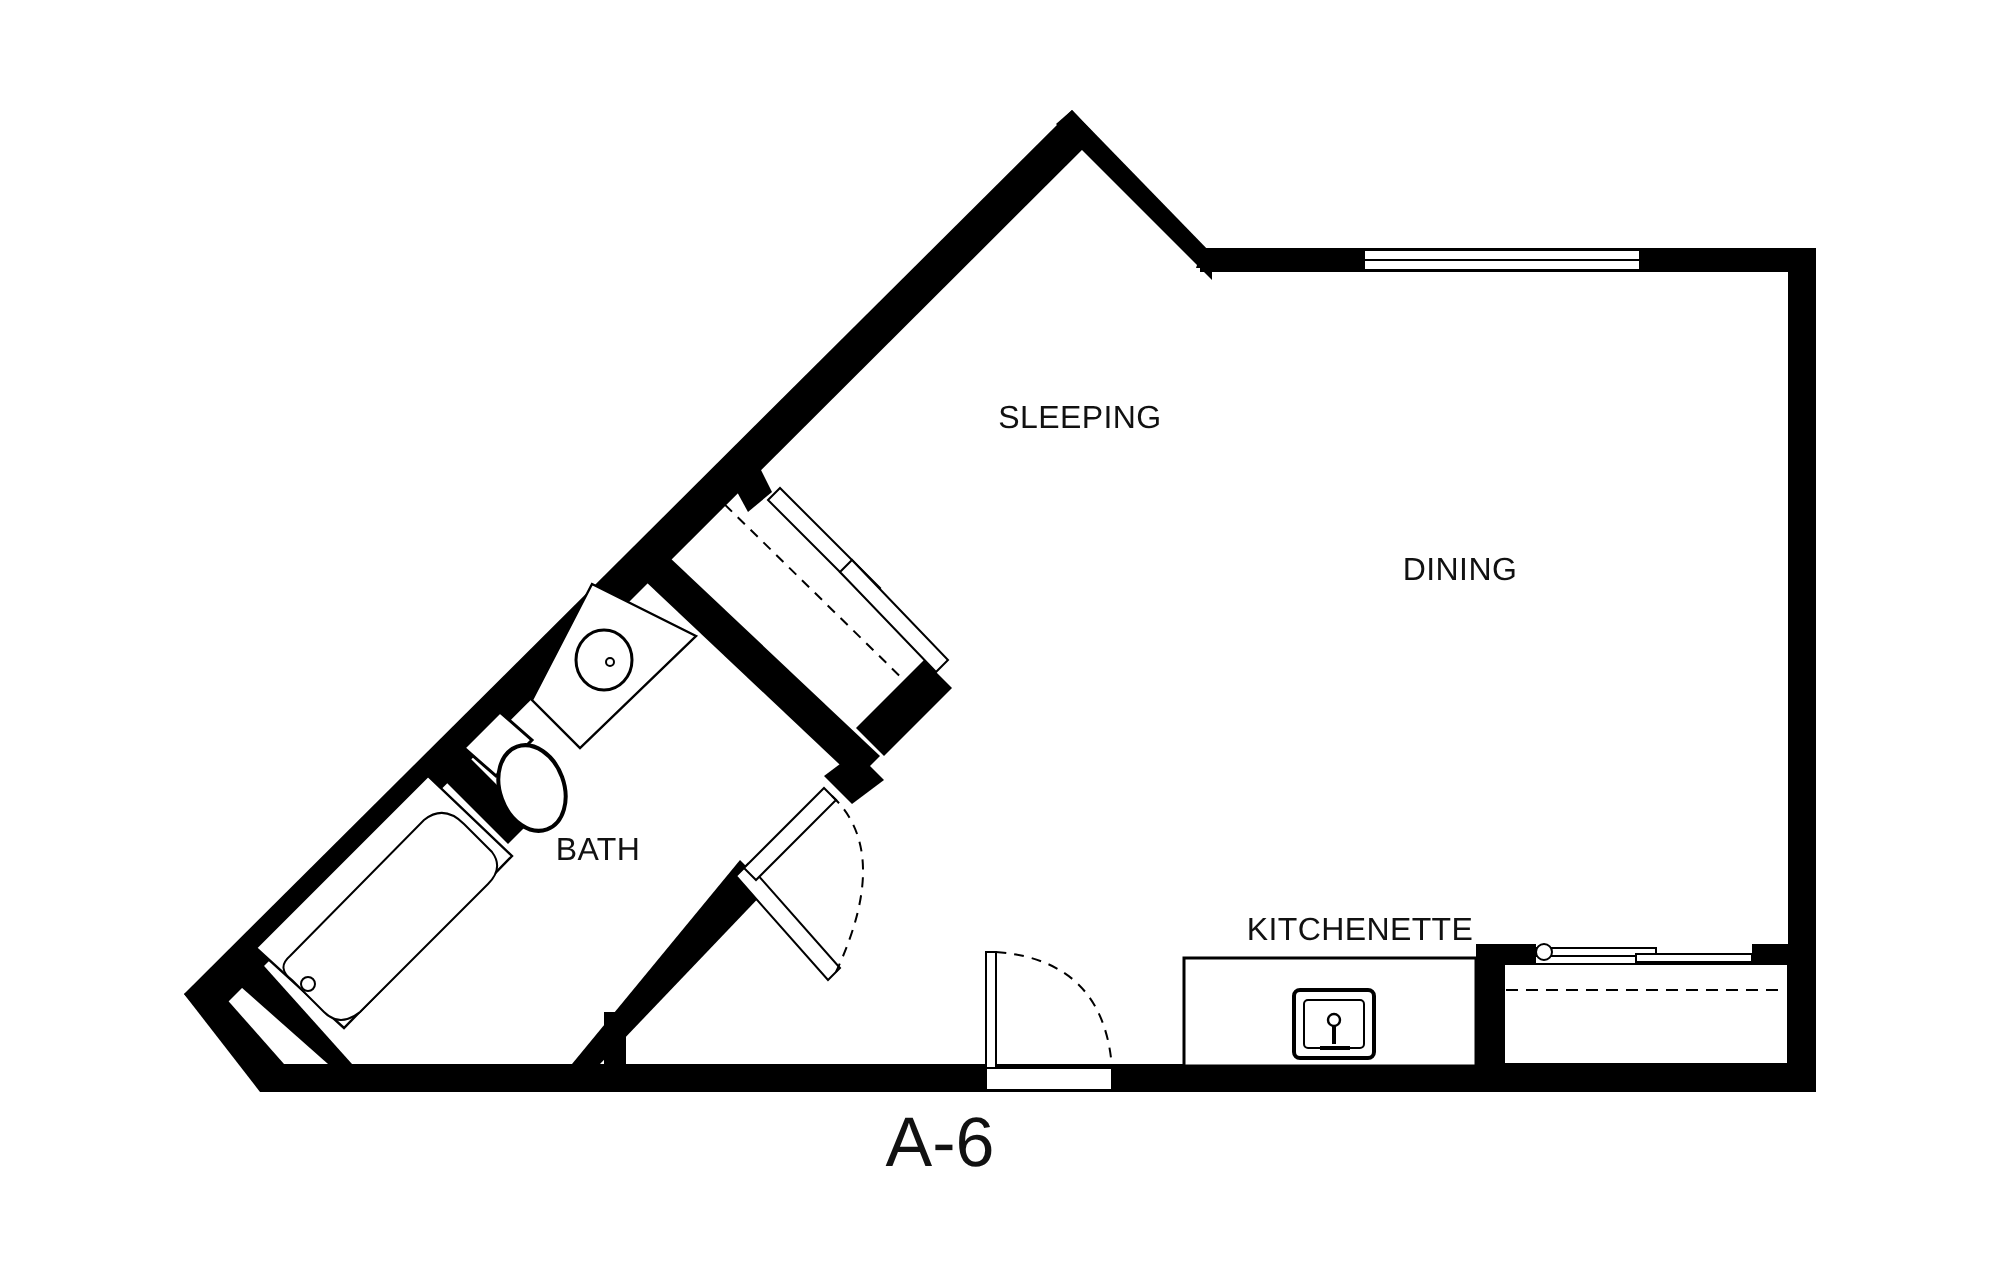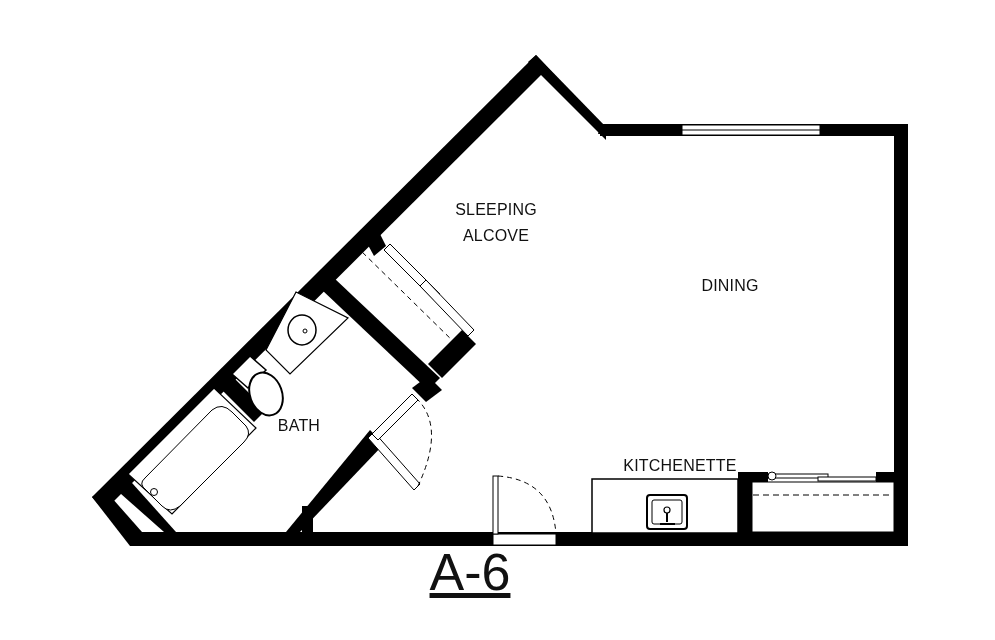--- a/index.html
+++ b/index.html
@@ -1,19 +1,19 @@
 <!DOCTYPE html>
 <html><head>
   <meta charset="utf-8">
   <style>
     html, body { margin: 0; padding: 0; background: #ffffff; }
     body { width: 995px; height: 640px; position: relative; overflow: hidden; font-family: "Liberation Sans", "DejaVu Sans", sans-serif; }
     #plan { position: absolute; left: 0; top: 0; }
     .room-label { position: absolute; color: #111111; font-size: 16px; line-height: 26px; text-align: center; letter-spacing: 0.2px; }
-    .unit-label { position: absolute; color: #111111; font-size: 52px; line-height: 40px; text-align: center; text-decoration: underline; }
+    .unit-label { position: absolute; color: #111111; font-size: 35px; line-height: 40px; text-align: center; }
   </style>
 </head>
 <body>
 
 <svg id="plan" width="995" height="640" viewBox="0 0 995 640" xmlns="http://www.w3.org/2000/svg">
 
   <g fill="#000">
 
     <polygon points="536,55 548,68 104,511 92,497"></polygon>
 
@@ -105,23 +105,22 @@
 
   <g fill="none" stroke="#000">
     <rect x="752" y="482" width="142" height="50" fill="#fff" stroke-width="1"></rect>
     <line x1="753" y1="495" x2="893" y2="495" stroke-width="1" stroke-dasharray="6,4"></line>
     <rect x="768" y="474" width="60" height="4" fill="#fff" stroke-width="1"></rect>
     <rect x="818" y="477" width="58" height="4" fill="#fff" stroke-width="1"></rect>
     <circle cx="772" cy="476" r="4" fill="#fff" stroke-width="1"></circle>
   </g>
 </svg>
 
-<div class="room-label" style="left:436px; top:197px; width:120px;">
+<div class="room-label" style="left:480px; top:197px; width:120px;">
   <div>SLEEPING</div>
-  <div>ALCOVE</div>
 </div>
 
 <div class="room-label" style="left:670px; top:273px; width:120px;">
   <div>DINING</div>
 </div>
 
 <div class="room-label" style="left:254px; top:413px; width:90px;">
   <div>BATH</div>
 </div>
 

